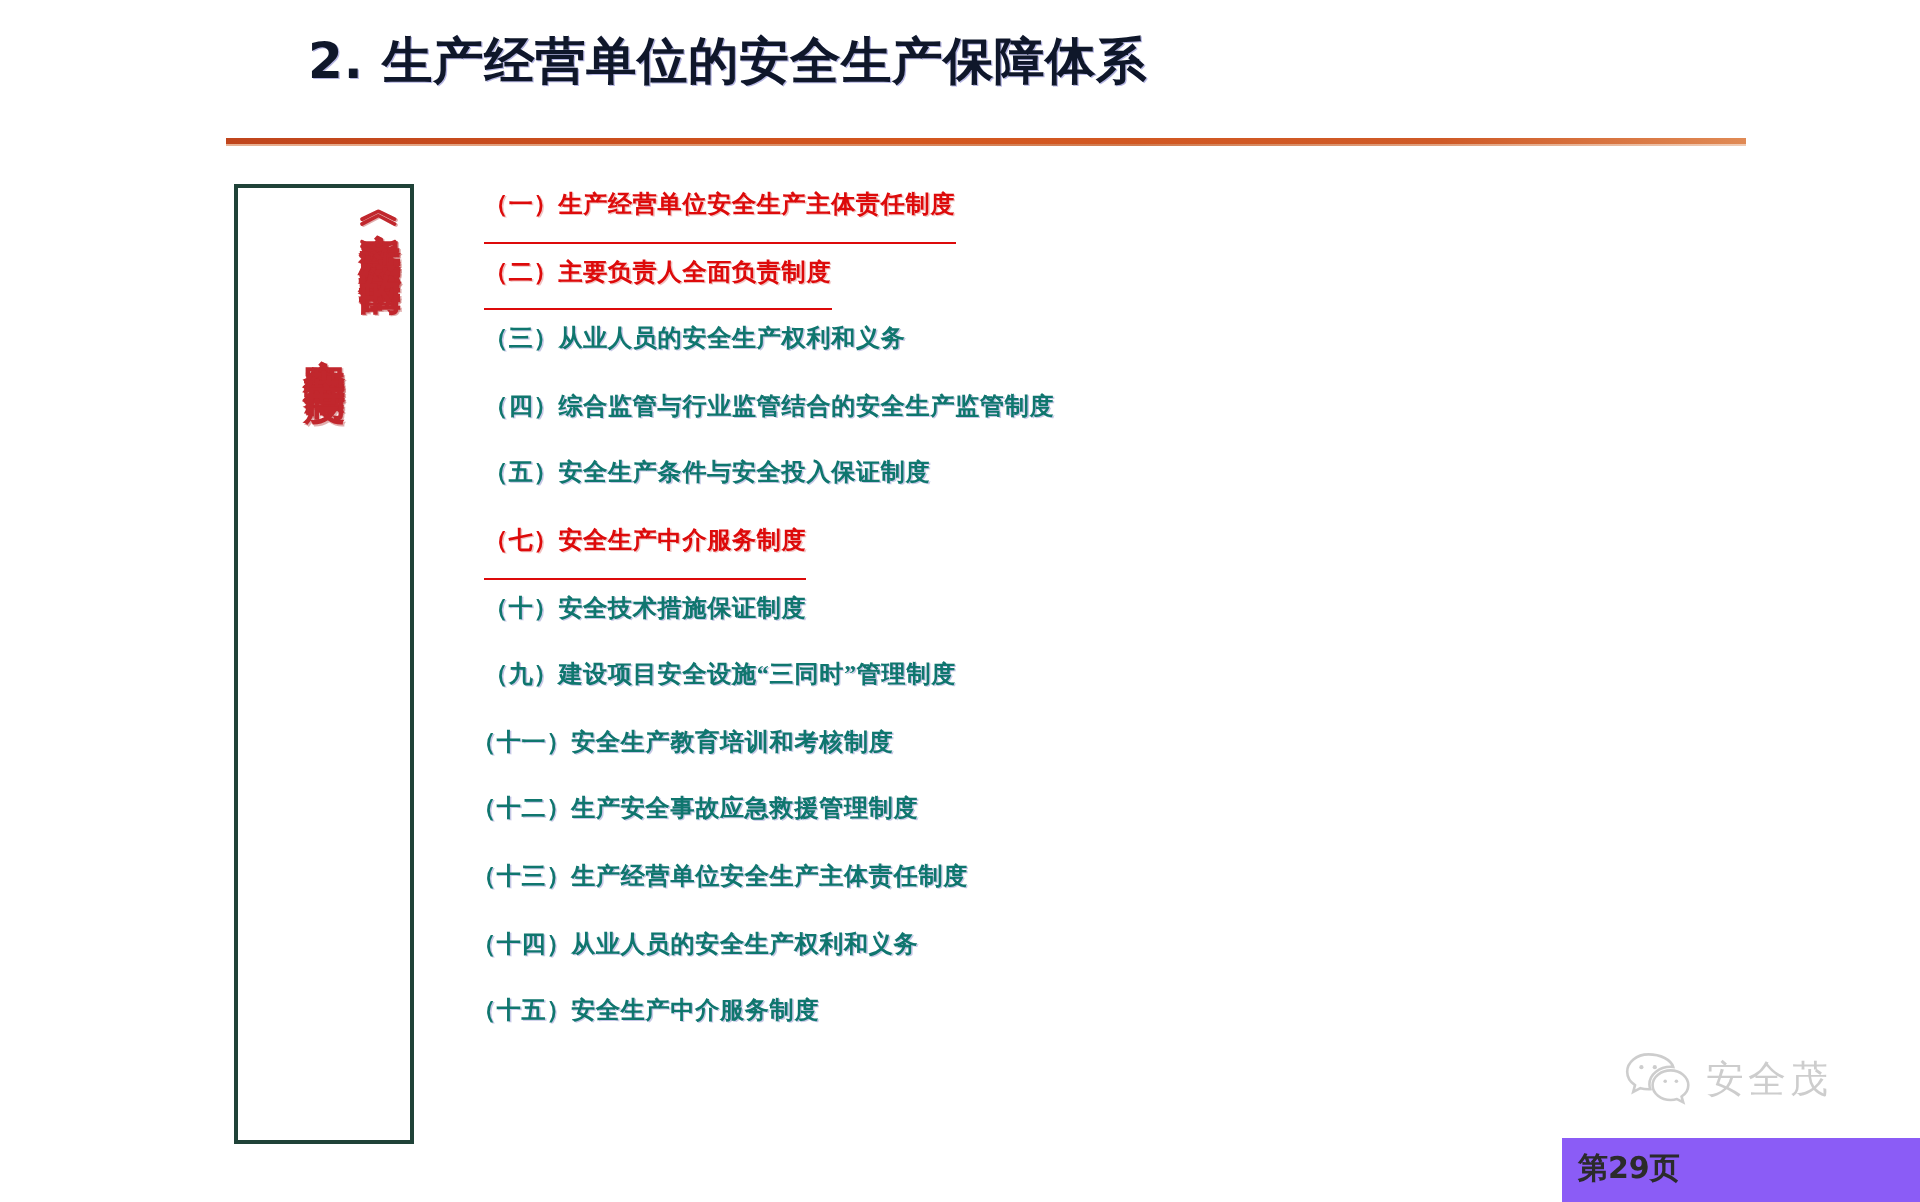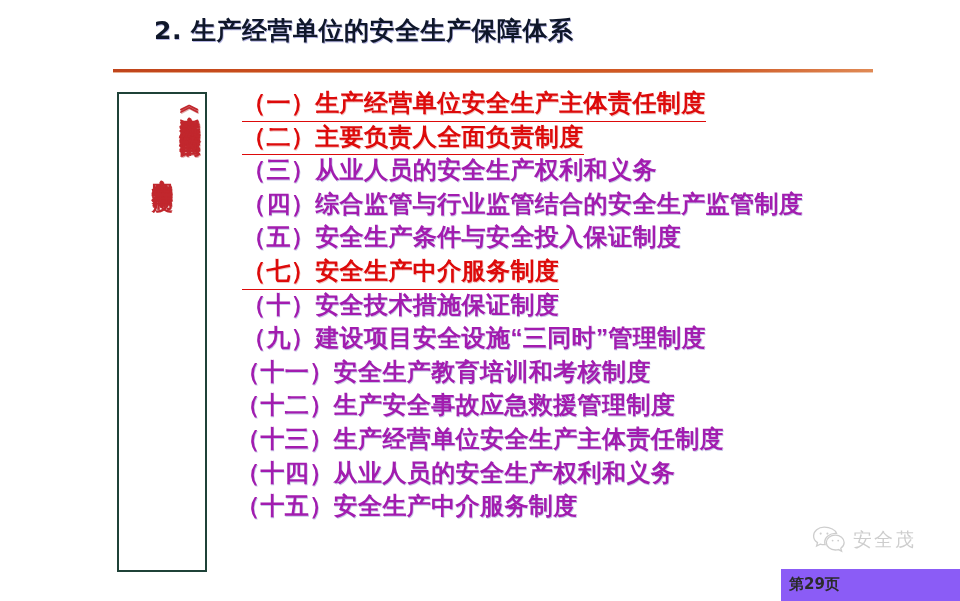--- a/index.html
+++ b/index.html
@@ -96,31 +96,31 @@
   
   #list {
     position: absolute;
     left: 236px;
     top: 86px;
     width: 640px;
   }
   .list-item {
     height: 33.6px;
     line-height: 33.6px;
-    font-family: Liberation Sans, sans-serif;
-    font-size: 24px;
+    font-family: Liberation Serif, serif;
+    font-size: 12px;
     font-weight: 700;
     white-space: nowrap;
   }
   .list-item .item-text {
     display: inline-block;
     letter-spacing: 0.4px;
   }
   .list-item.blue .item-text {
-    color: #a21caf;
+    color: #0f766e;
     text-shadow: 0.7px 0.7px 0 rgba(130,130,200,0.45);
   }
   .list-item.red .item-text {
     color: #dd0a0a;
     text-shadow: 0.7px 0.7px 0 rgba(220,120,120,0.45);
     border-bottom: 1.6px solid #dd0a0a;
     padding-bottom: 1px;
   }
   .list-item.indent-1 { padding-left: 6px; }
   .list-item.indent-0 { padding-left: 0px; }

